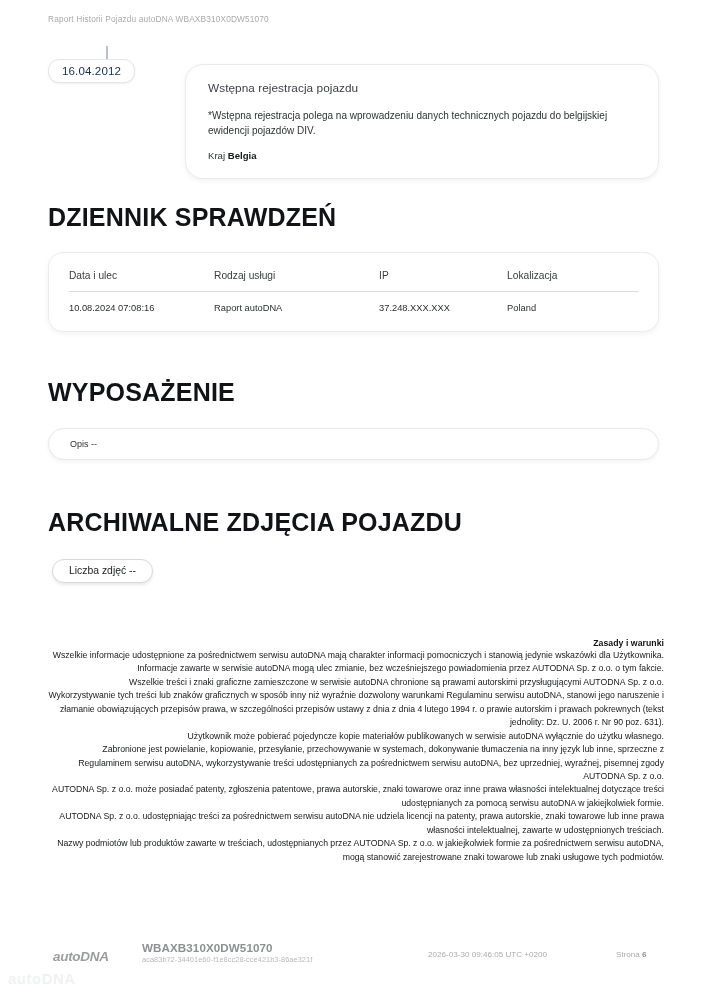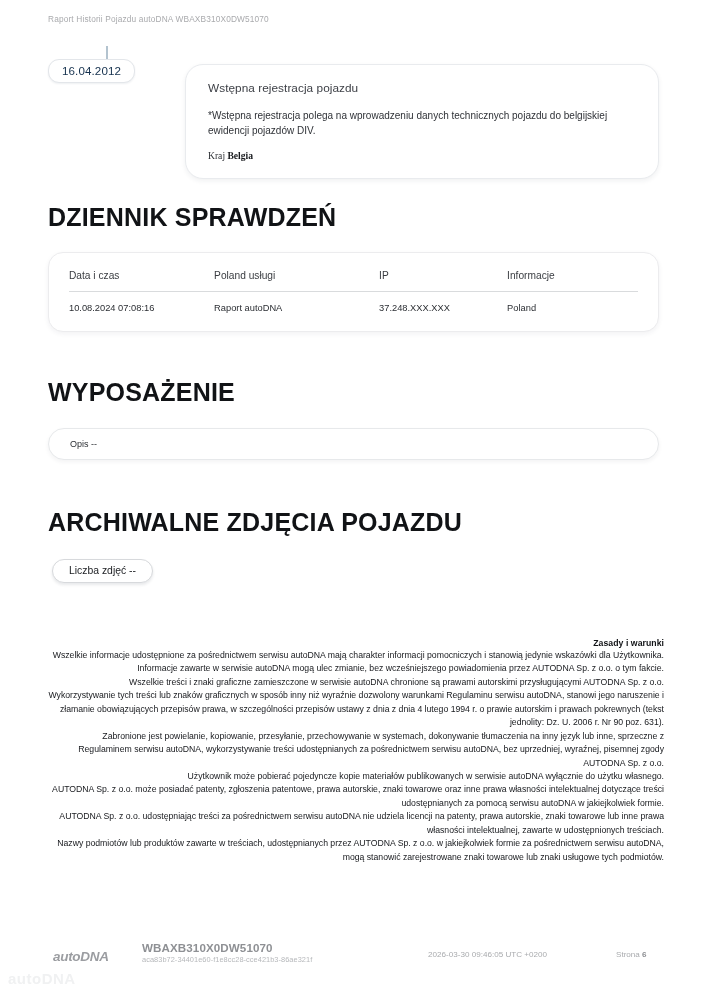--- a/index.html
+++ b/index.html
@@ -76,21 +76,20 @@
   }
   .event-body {
     font-size: 10px;
     line-height: 1.52;
     color: #2f3237;
     margin: 0 0 12px 0;
   }
   .event-kv {
     font-size: 9.6px;
     color: #2f3237;
-    font-family: Liberation Serif, serif;
   }
   .event-kv b { font-weight: 700; color: #16181c; }
 
   
   .section-title {
     position: absolute;
     left: 48px;
     font-size: 25px;
     font-weight: 700;
     letter-spacing: 0.2px;
@@ -268,24 +267,24 @@
     <div class="event-kv"><span>Kraj</span> <b>Belgia</b></div>
   </div>
 </div>
 
 <div class="section-title" style="top:203px">DZIENNIK SPRAWDZEŃ</div>
 
 <div class="log-card">
   <table class="log">
     <thead>
       <tr>
-        <th>Data i czas</th>
-        <th>Poland usługi</th>
+        <th>Data i ulec</th>
+        <th>Rodzaj usługi</th>
         <th>IP</th>
-        <th>Informacje</th>
+        <th>Lokalizacja</th>
       </tr>
     </thead>
     <tbody>
       <tr>
         <td>10.08.2024 07:08:16</td>
         <td>Raport autoDNA</td>
         <td>37.248.XXX.XXX</td>
         <td>Poland</td>
       </tr>
     </tbody>
@@ -299,22 +298,22 @@
 
 <div class="section-title" style="top:508px">ARCHIWALNE ZDJĘCIA POJAZDU</div>
 <div class="badge-small">Liczba zdjęć --</div>
 
 <div class="terms">
   <div class="terms-head">Zasady i warunki</div>
   <p>Wszelkie informacje udostępnione za pośrednictwem serwisu autoDNA mają charakter informacji pomocniczych i stanowią jedynie wskazówki dla Użytkownika.</p>
   <p>Informacje zawarte w serwisie autoDNA mogą ulec zmianie, bez wcześniejszego powiadomienia przez AUTODNA Sp. z o.o. o tym fakcie.</p>
   <p>Wszelkie treści i znaki graficzne zamieszczone w serwisie autoDNA chronione są prawami autorskimi przysługującymi AUTODNA Sp. z o.o.</p>
   <p>Wykorzystywanie tych treści lub znaków graficznych w sposób inny niż wyraźnie dozwolony warunkami Regulaminu serwisu autoDNA, stanowi jego naruszenie i złamanie obowiązujących przepisów prawa, w szczególności przepisów ustawy z dnia z dnia 4 lutego 1994 r. o prawie autorskim i prawach pokrewnych (tekst jednolity: Dz. U. 2006 r. Nr 90 poz. 631).</p>
+  <p>Użytkownik może pobierać pojedyncze kopie materiałów publikowanych w serwisie autoDNA wyłącznie do użytku własnego.</p>
   <p>Zabronione jest powielanie, kopiowanie, przesyłanie, przechowywanie w systemach, dokonywanie tłumaczenia na inny język lub inne, sprzeczne z Regulaminem serwisu autoDNA, wykorzystywanie treści udostępnianych za pośrednictwem serwisu autoDNA, bez uprzedniej, wyraźnej, pisemnej zgody AUTODNA Sp. z o.o.</p>
-  <p>Użytkownik może pobierać pojedyncze kopie materiałów publikowanych w serwisie autoDNA wyłącznie do użytku własnego.</p>
   <p>AUTODNA Sp. z o.o. może posiadać patenty, zgłoszenia patentowe, prawa autorskie, znaki towarowe oraz inne prawa własności intelektualnej dotyczące treści udostępnianych za pomocą serwisu autoDNA w jakiejkolwiek formie.</p>
   <p>AUTODNA Sp. z o.o. udostępniając treści za pośrednictwem serwisu autoDNA nie udziela licencji na patenty, prawa autorskie, znaki towarowe lub inne prawa własności intelektualnej, zawarte w udostępnionych treściach.</p>
   <p>Nazwy podmiotów lub produktów zawarte w treściach, udostępnianych przez AUTODNA Sp. z o.o. w jakiejkolwiek formie za pośrednictwem serwisu autoDNA, mogą stanowić zarejestrowane znaki towarowe lub znaki usługowe tych podmiotów.</p>
 </div>
 
 <div class="footer">
   <div class="footer-logo">autoDNA</div>
   <div class="footer-vin">WBAXB310X0DW51070</div>
   <div class="footer-hash">aca83b72-34401e60-f1e8cc28-cce421b3-86ae321f</div>
   <div class="footer-ts">2026-03-30 09:46:05 UTC +0200</div>

